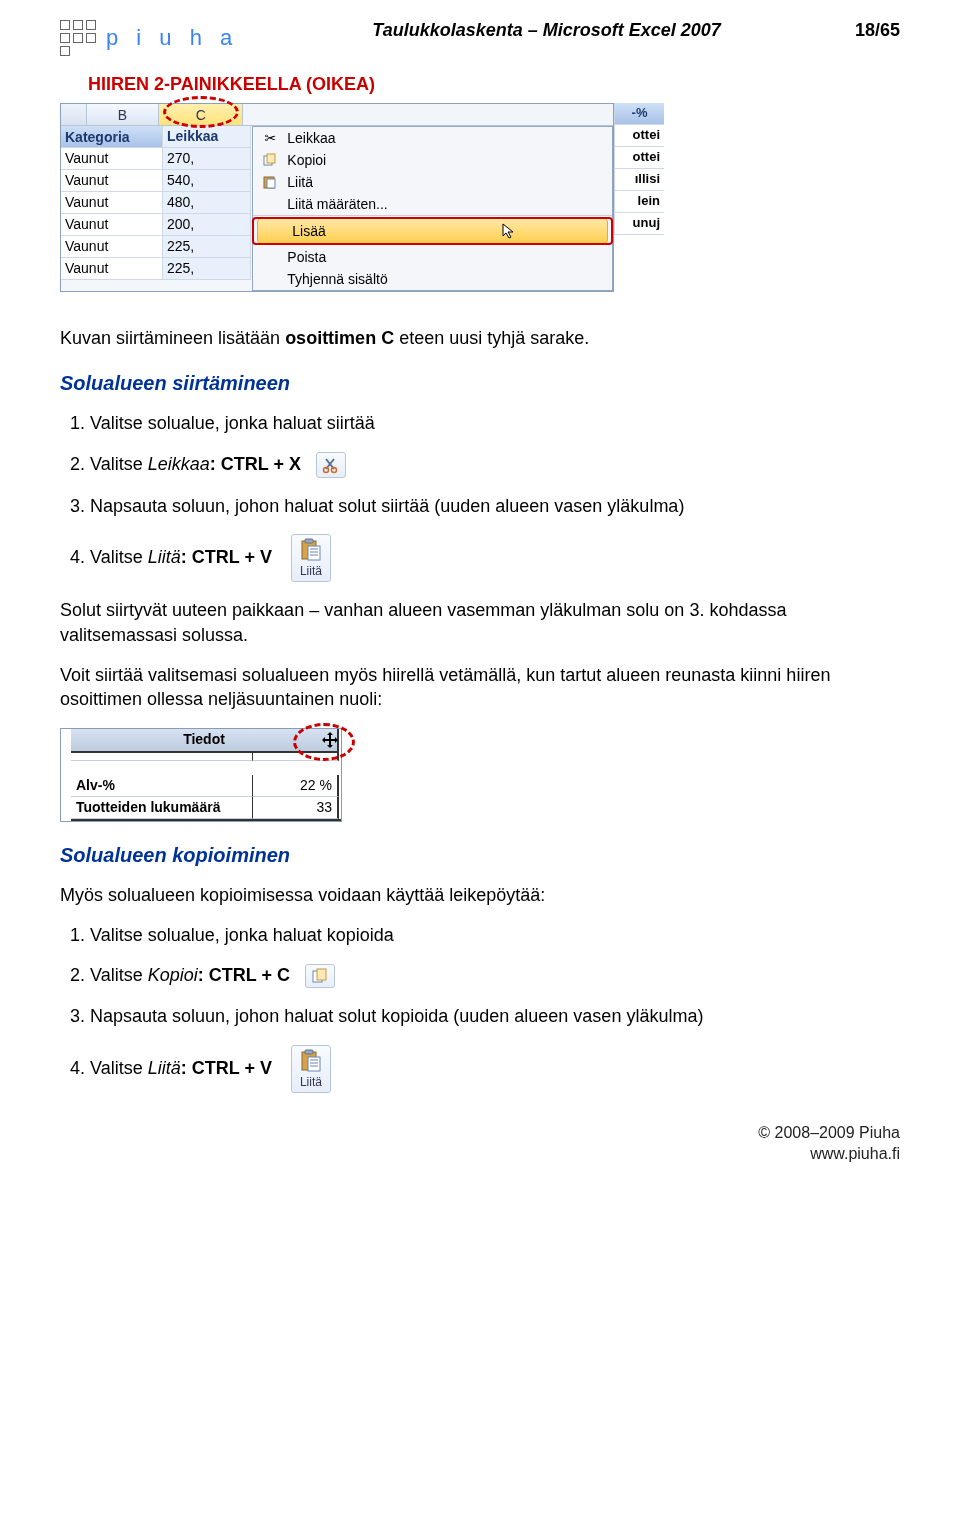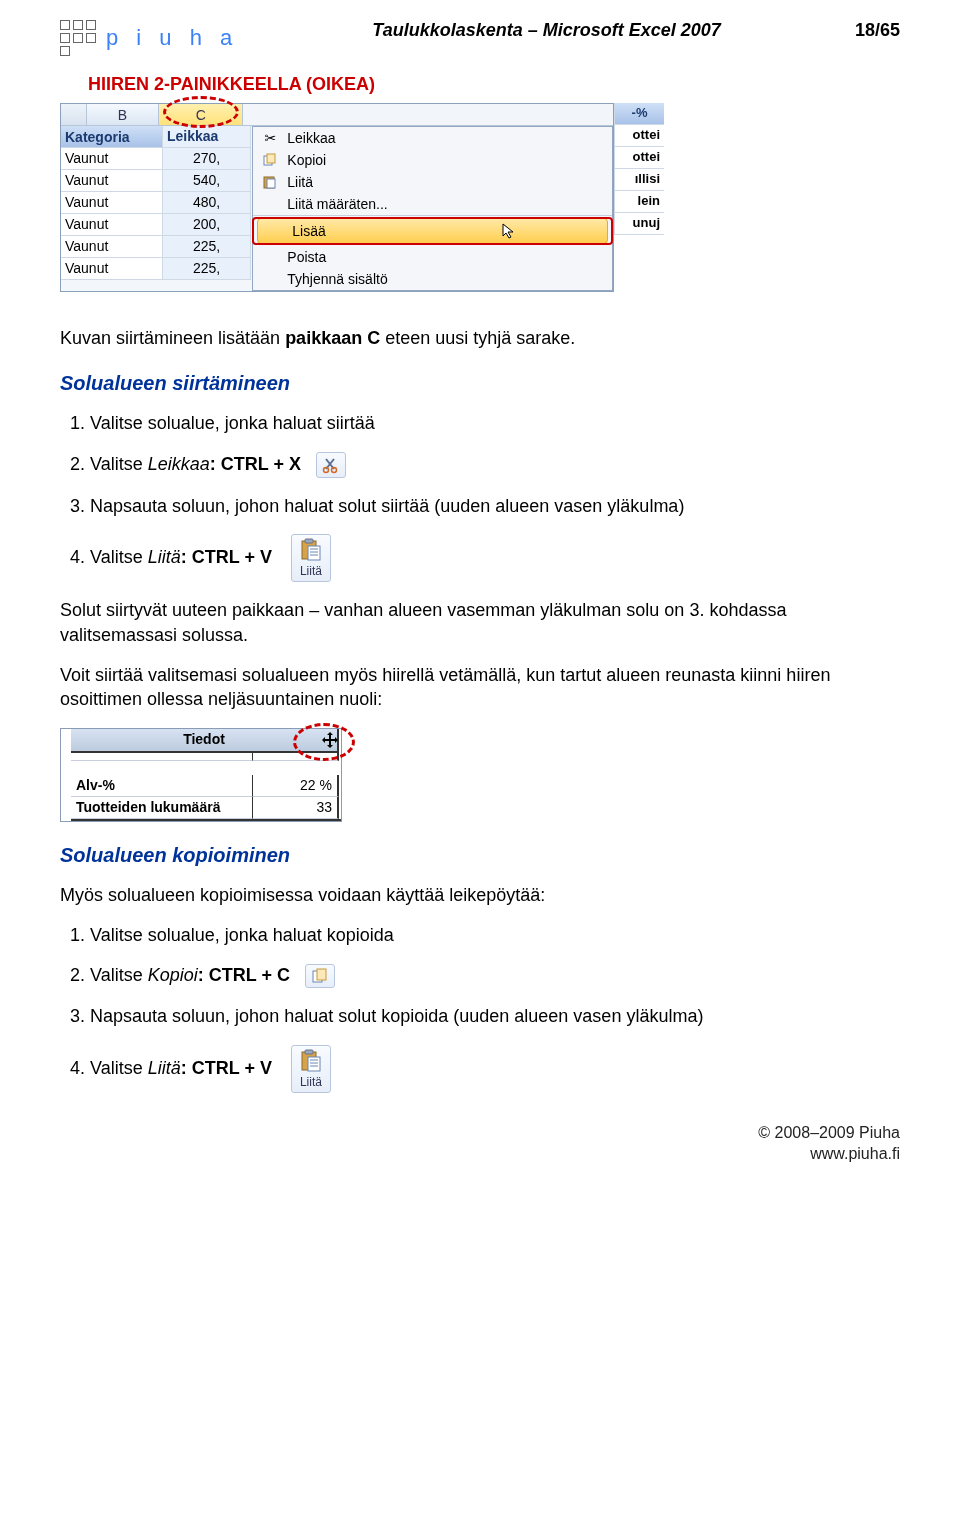--- a/index.html
+++ b/index.html
@@ -110,21 +110,21 @@
     box-sizing:border-box;
     overflow:hidden;
     white-space:nowrap;
   }
   .hdr-cell {
     background: linear-gradient(#cfe0f7,#a9c2e8);
     color:#1b3a70;
     font-weight:bold;
   }
   .cB{width:102px;}
-  .cC{width:88px; text-align:center;}
+  .cC{width:88px; text-align:left;}
   .sel-col { background:#e8f0fb;}
   .context-menu {
     width:360px;
     background:#f4f6fa;
     border:1px solid #94a7c2;
     font-size:14px;
   }
   .cm-item {
     display:flex;
     align-items:center;
@@ -371,21 +371,21 @@
       <div class="rc hdr">-%</div>
       <div class="rc">ottei</div>
       <div class="rc">ottei</div>
       <div class="rc">ıllisi</div>
       <div class="rc">lein</div>
       <div class="rc">unuj</div>
     </div>
   </div>
 
   <p class="body-text">
-    <span>Kuvan siirtämineen lisätään </span><b>paikkaan C</b><span> eteen uusi tyhjä sarake.</span>
+    <span>Kuvan siirtämineen lisätään </span><b>osoittimen C</b><span> eteen uusi tyhjä sarake.</span>
   </p>
 
   <div class="section-title">Solualueen siirtämineen</div>
 
   <ol class="steps">
     <li>Valitse solualue, jonka haluat siirtää</li>
     <li>
       <span>Valitse </span><span class="italic">Leikkaa</span><span class="kbd">: CTRL + X</span>
       <span class="inline-icon">
         <svg width="18" height="18">

